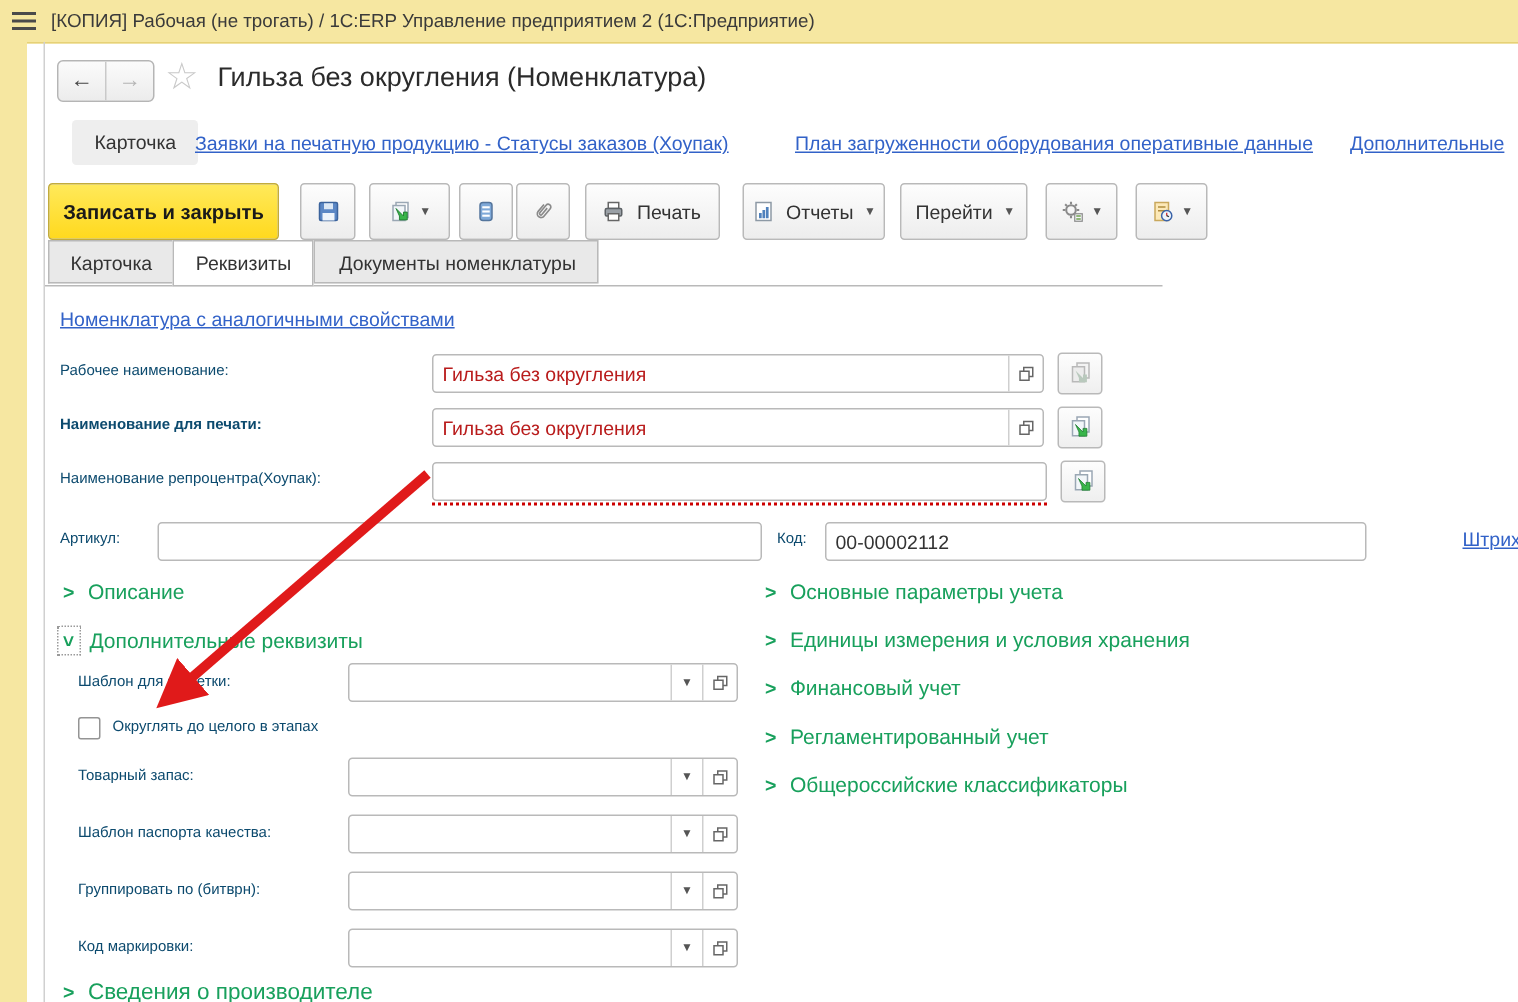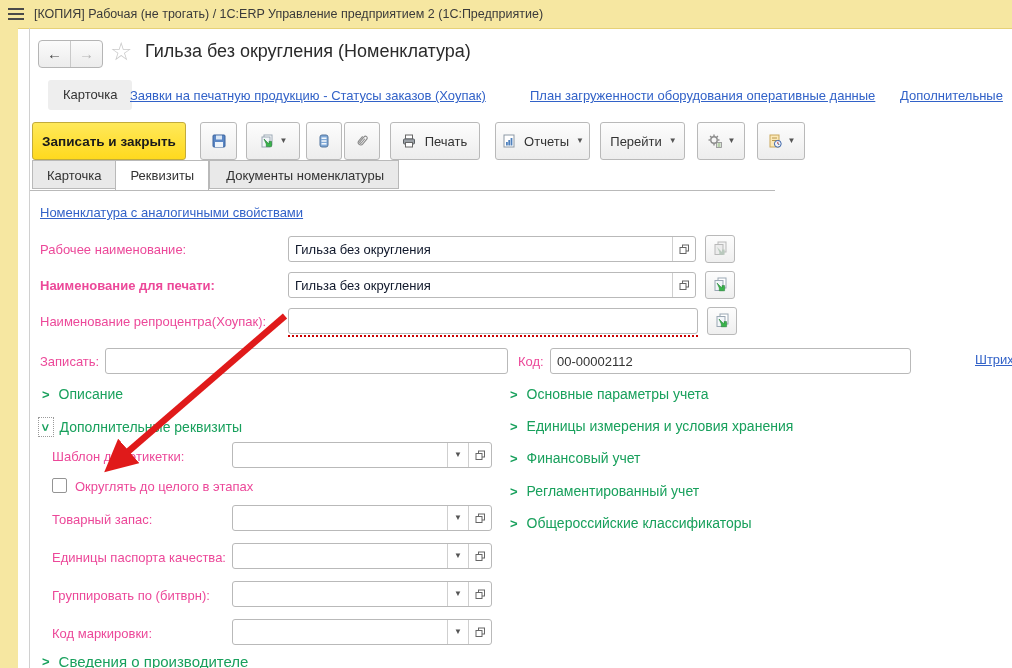--- a/index.html
+++ b/index.html
@@ -34,23 +34,23 @@
   .caret{font-size:8px;color:#555;margin-left:5px;line-height:8px;}
   .icon16{width:16px;height:16px;display:block;}
   
   .tab{height:29px;line-height:29px;padding:0 14px;background:#e9e9e9;border:1px solid #b9b9b9;border-right:none;
        font-size:13px;color:#333;cursor:pointer;box-sizing:border-box;float:left;}
   .tab:last-child{border-right:1px solid #b9b9b9;padding-left:16px;}
   .tab.active{background:#fff;height:31px;position:relative;z-index:3;border-right:1px solid #b9b9b9;}
   .tabline{left:30px;top:190px;width:745px;height:1px;background:#b9b9b9;z-index:1;}
   .tabs{left:32px;top:160px;z-index:2;}
   
-  .flabel{font-size:13px;color:#ec4899;white-space:nowrap;}
+  .flabel{font-size:10px;color:#0c4a6e;white-space:nowrap;}
   .fieldbox{display:flex;border:1px solid #b9b9b9;border-radius:3px;background:#fff;box-sizing:border-box;height:26px;align-items:stretch;}
-  .fieldbox input{border:none;outline:none;flex:1;font:13px "Liberation Sans","DejaVu Sans",sans-serif;color:#0f172a;padding:0 6px;background:transparent;min-width:0;}
+  .fieldbox input{border:none;outline:none;flex:1;font:13px "Liberation Sans","DejaVu Sans",sans-serif;color:#b91c1c;padding:0 6px;background:transparent;min-width:0;}
   .seg{width:22px;border-left:1px solid #cfcfcf;display:flex;align-items:center;justify-content:center;cursor:pointer;}
   .seg.dd{width:20px;}
   .plaininput{border:1px solid #b9b9b9;border-radius:3px;height:26px;box-sizing:border-box;
               font:13px "Liberation Sans","DejaVu Sans",sans-serif;color:#333;padding:0 6px;outline:none;}
   .sidebtn{width:30px;height:28px;border:1px solid #b9b9b9;border-radius:3px;background:linear-gradient(#fdfdfd,#efefef);
            display:flex;align-items:center;justify-content:center;cursor:pointer;box-sizing:border-box;}
   .reqline{border-top:2px dotted #cc0000;height:0;}
   
   .sect{font-size:14px;color:#18a05c;white-space:nowrap;cursor:pointer;display:flex;align-items:center;}
   .chev{color:#18a05c;font-size:13px;font-weight:bold;margin-right:9px;display:inline-block;}
@@ -233,21 +233,21 @@
   </div>
   <div class="abs reqline" style="left:288px;top:335px;width:410px;"></div>
   <div class="abs sidebtn" style="left:707px;top:307px;">
     <svg width="18" height="18" viewBox="0 0 18 18">
         <rect x="7" y="2" width="8" height="10" fill="#fff" stroke="#9aa7b4"></rect>
         <rect x="4" y="4.5" width="8" height="10" fill="#f2f6f9" stroke="#9aa7b4"></rect>
         <path d="M6 7 L11 12 L11 9.6 L13.6 9.6 L13.6 14.8 L8.3 14.8 L8.3 12 Z" fill="#39b54a" stroke="#1e7a30" stroke-width="0.5"></path>
       </svg>
   </div>
 
-  <div class="abs flabel" style="left:40px;top:354px;">Записать:</div>
+  <div class="abs flabel" style="left:40px;top:354px;">Артикул:</div>
   <input class="abs plaininput" style="left: 105px; top: 348px; width: 403px;" value="">
   <div class="abs flabel" style="left:518px;top:354px;">Код:</div>
   <input class="abs plaininput" style="left: 550px; top: 348px; width: 361px;" value="00-00002112">
   <a class="abs blue" style="left:975px;top:352px;">Штрих</a>
 
   <div class="abs sect" style="left:42px;top:386px;">
     <span class="chev">&gt;</span>
     <span>Описание</span>
   </div>
 
@@ -280,21 +280,21 @@
         <span class="caret" style="margin:0;">▼</span>
       </div>
     <div class="seg">
       <svg width="11" height="11" viewBox="0 0 11 11">
           <rect x="3.5" y="1" width="6" height="6" fill="none" stroke="#666"></rect>
           <rect x="1" y="3.5" width="6" height="6" fill="#fff" stroke="#666"></rect>
         </svg>
     </div>
   </div>
 
-  <div class="abs flabel" style="left:52px;top:550px;">Единицы паспорта качества:</div>
+  <div class="abs flabel" style="left:52px;top:550px;">Шаблон паспорта качества:</div>
   <div class="abs fieldbox" style="left:232px;top:543px;width:260px;">
     <input value="" style="">
     <div class="seg dd">
         <span class="caret" style="margin:0;">▼</span>
       </div>
     <div class="seg">
       <svg width="11" height="11" viewBox="0 0 11 11">
           <rect x="3.5" y="1" width="6" height="6" fill="none" stroke="#666"></rect>
           <rect x="1" y="3.5" width="6" height="6" fill="#fff" stroke="#666"></rect>
         </svg>

